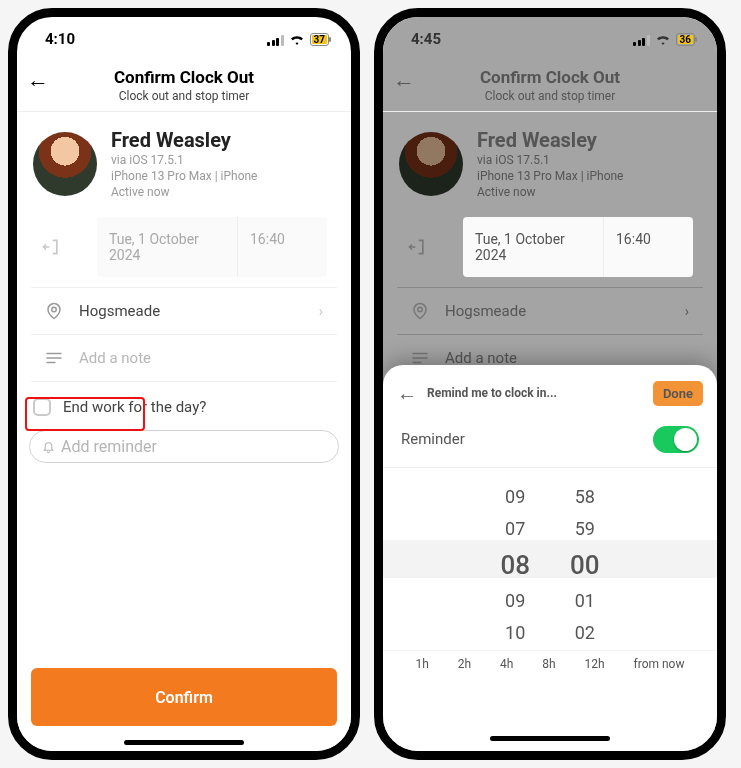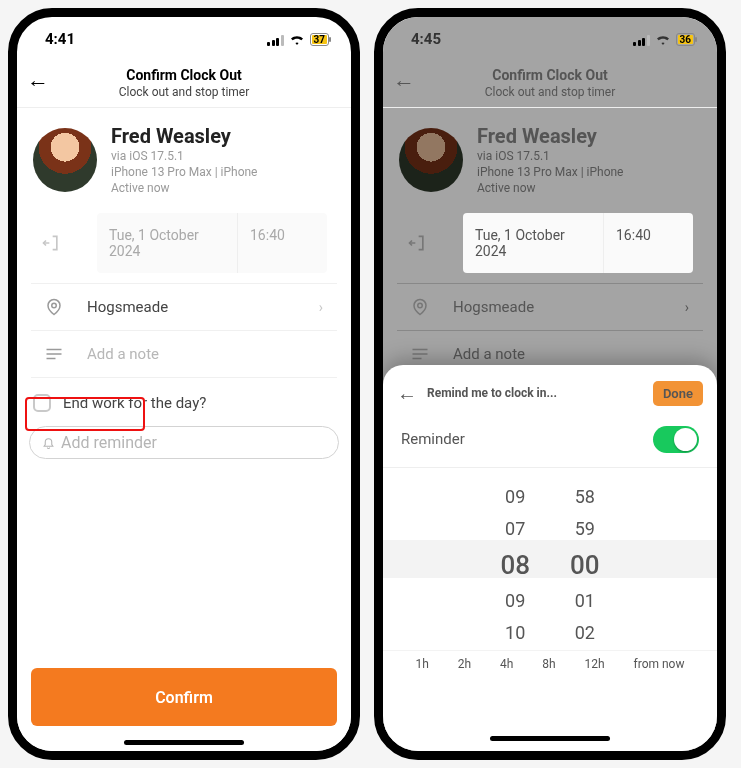--- a/index.html
+++ b/index.html
@@ -32,42 +32,42 @@
   .wifi { font-size: 14px; }
   .batt {
     display: inline-flex; align-items: center;
     border: 1px solid #888; border-radius: 3px; height: 13px; padding: 1px;
     position: relative; font-size: 10px; font-weight: 700;
   }
   .batt::after{content:"";position:absolute;right:-3px;top:3px;width:2px;height:5px;background:#888;border-radius:1px}
   .batt-fill{background:#f6c412;border-radius:1px;padding:0 2px;height:100%;display:flex;align-items:center}
   .page { flex: 1; display: flex; flex-direction: column; background:#fff; position:relative; }
   .titlebar { position: relative; text-align: center; padding: 6px 0 8px; }
-  .titlebar h1 { font-size: 14px; font-weight: 700; }
+  .titlebar h1 { font-size: 17px; font-weight: 700; }
   .titlebar p { font-size: 12px; color: #444; margin-top: 2px; }
   .titlebar .back {
     position: absolute; left: 10px; top: 6px; font-size: 22px; font-weight: 700;
     background:none;border:none;cursor:pointer;
   }
   .hr { height:1px; background:#eee; }
   .user { display:flex; gap:14px; padding: 16px 16px 12px; align-items:center; }
   .avatar {
     width:64px;height:64px;border-radius:50%;
     background: radial-gradient(circle at 50% 30%, #f3c7a2 0 26%, #7a3218 26% 48%, #2f3a2c 48% 100%);
     flex:0 0 auto;
   }
   .user-meta h2{font-size:20px;font-weight:700;color:#222}
   .user-meta p{font-size:12px;color:#9a9a9a;line-height:1.35}
   .datetime { display:flex; align-items:center; padding: 0 24px; margin-top:4px;gap:28px; }
   .datetime .ico{width:28px;color:#c7c7c7;font-size:18px;text-align:center}
   .datetime .boxes{flex:1;display:flex;background:#fafafa;border-radius:4px;overflow:hidden}
   .datetime .box{flex:1;padding:14px 12px;color:#a9a9a9;font-size:14px}
   .datetime .box+.box{border-left:1px solid #eee;flex:0 0 90px}
   .row {
-    display:flex;align-items:center;gap:22px;
+    display:flex;align-items:center;gap:14px;
     padding:14px 14px;border-bottom:1px solid #f0f0f0;margin:0 14px
   }
   .row.first{border-top:1px solid #f0f0f0;margin-top:10px}
   .row .ico{width:20px;color:#9a9a9a;font-size:17px;text-align:center}
   .row .txt{flex:1;font-size:15px;color:#444}
   .row .txt.ph{color:#b7b7b7}
   .row .chev{color:#c7c7c7;font-size:14px}
   .endday{display:flex;align-items:center;gap:12px;padding:16px 16px 0}
   .endday .cb{width:18px;height:18px;border:2px solid #c9c9c9;border-radius:5px}
   .endday span{font-size:15px;color:#444}
@@ -107,21 +107,21 @@
   .picker .col span.f{color:#eee}
   .presets{display:flex;justify-content:space-around;padding:6px 18px 10px;border-top:1px solid #f3f3f3}
   .presets span{font-size:12px;color:#bfbfbf;cursor:pointer}
   svg{display:block}
 </style>
 </head>
 <body>
 
 <div class="phone">
   <div class="statusbar">
-    <span class="time">4:41</span>
+    <span class="time">4:10</span>
     <span class="right">
       <span class="sig">
           <span></span>
           <span></span>
           <span></span>
           <span></span>
         </span>
       <span class="wifi">
         <svg width="16" height="12" viewBox="0 0 16 12">
             <path d="M8 11L9.6 9.1C8.7 8.4 7.3 8.4 6.4 9.1L8 11zM3.6 6.3C6 4.2 10 4.2 12.4 6.3L14 4.6C10.6 1.6 5.4 1.6 2 4.6L3.6 6.3z" fill="#000"></path>

